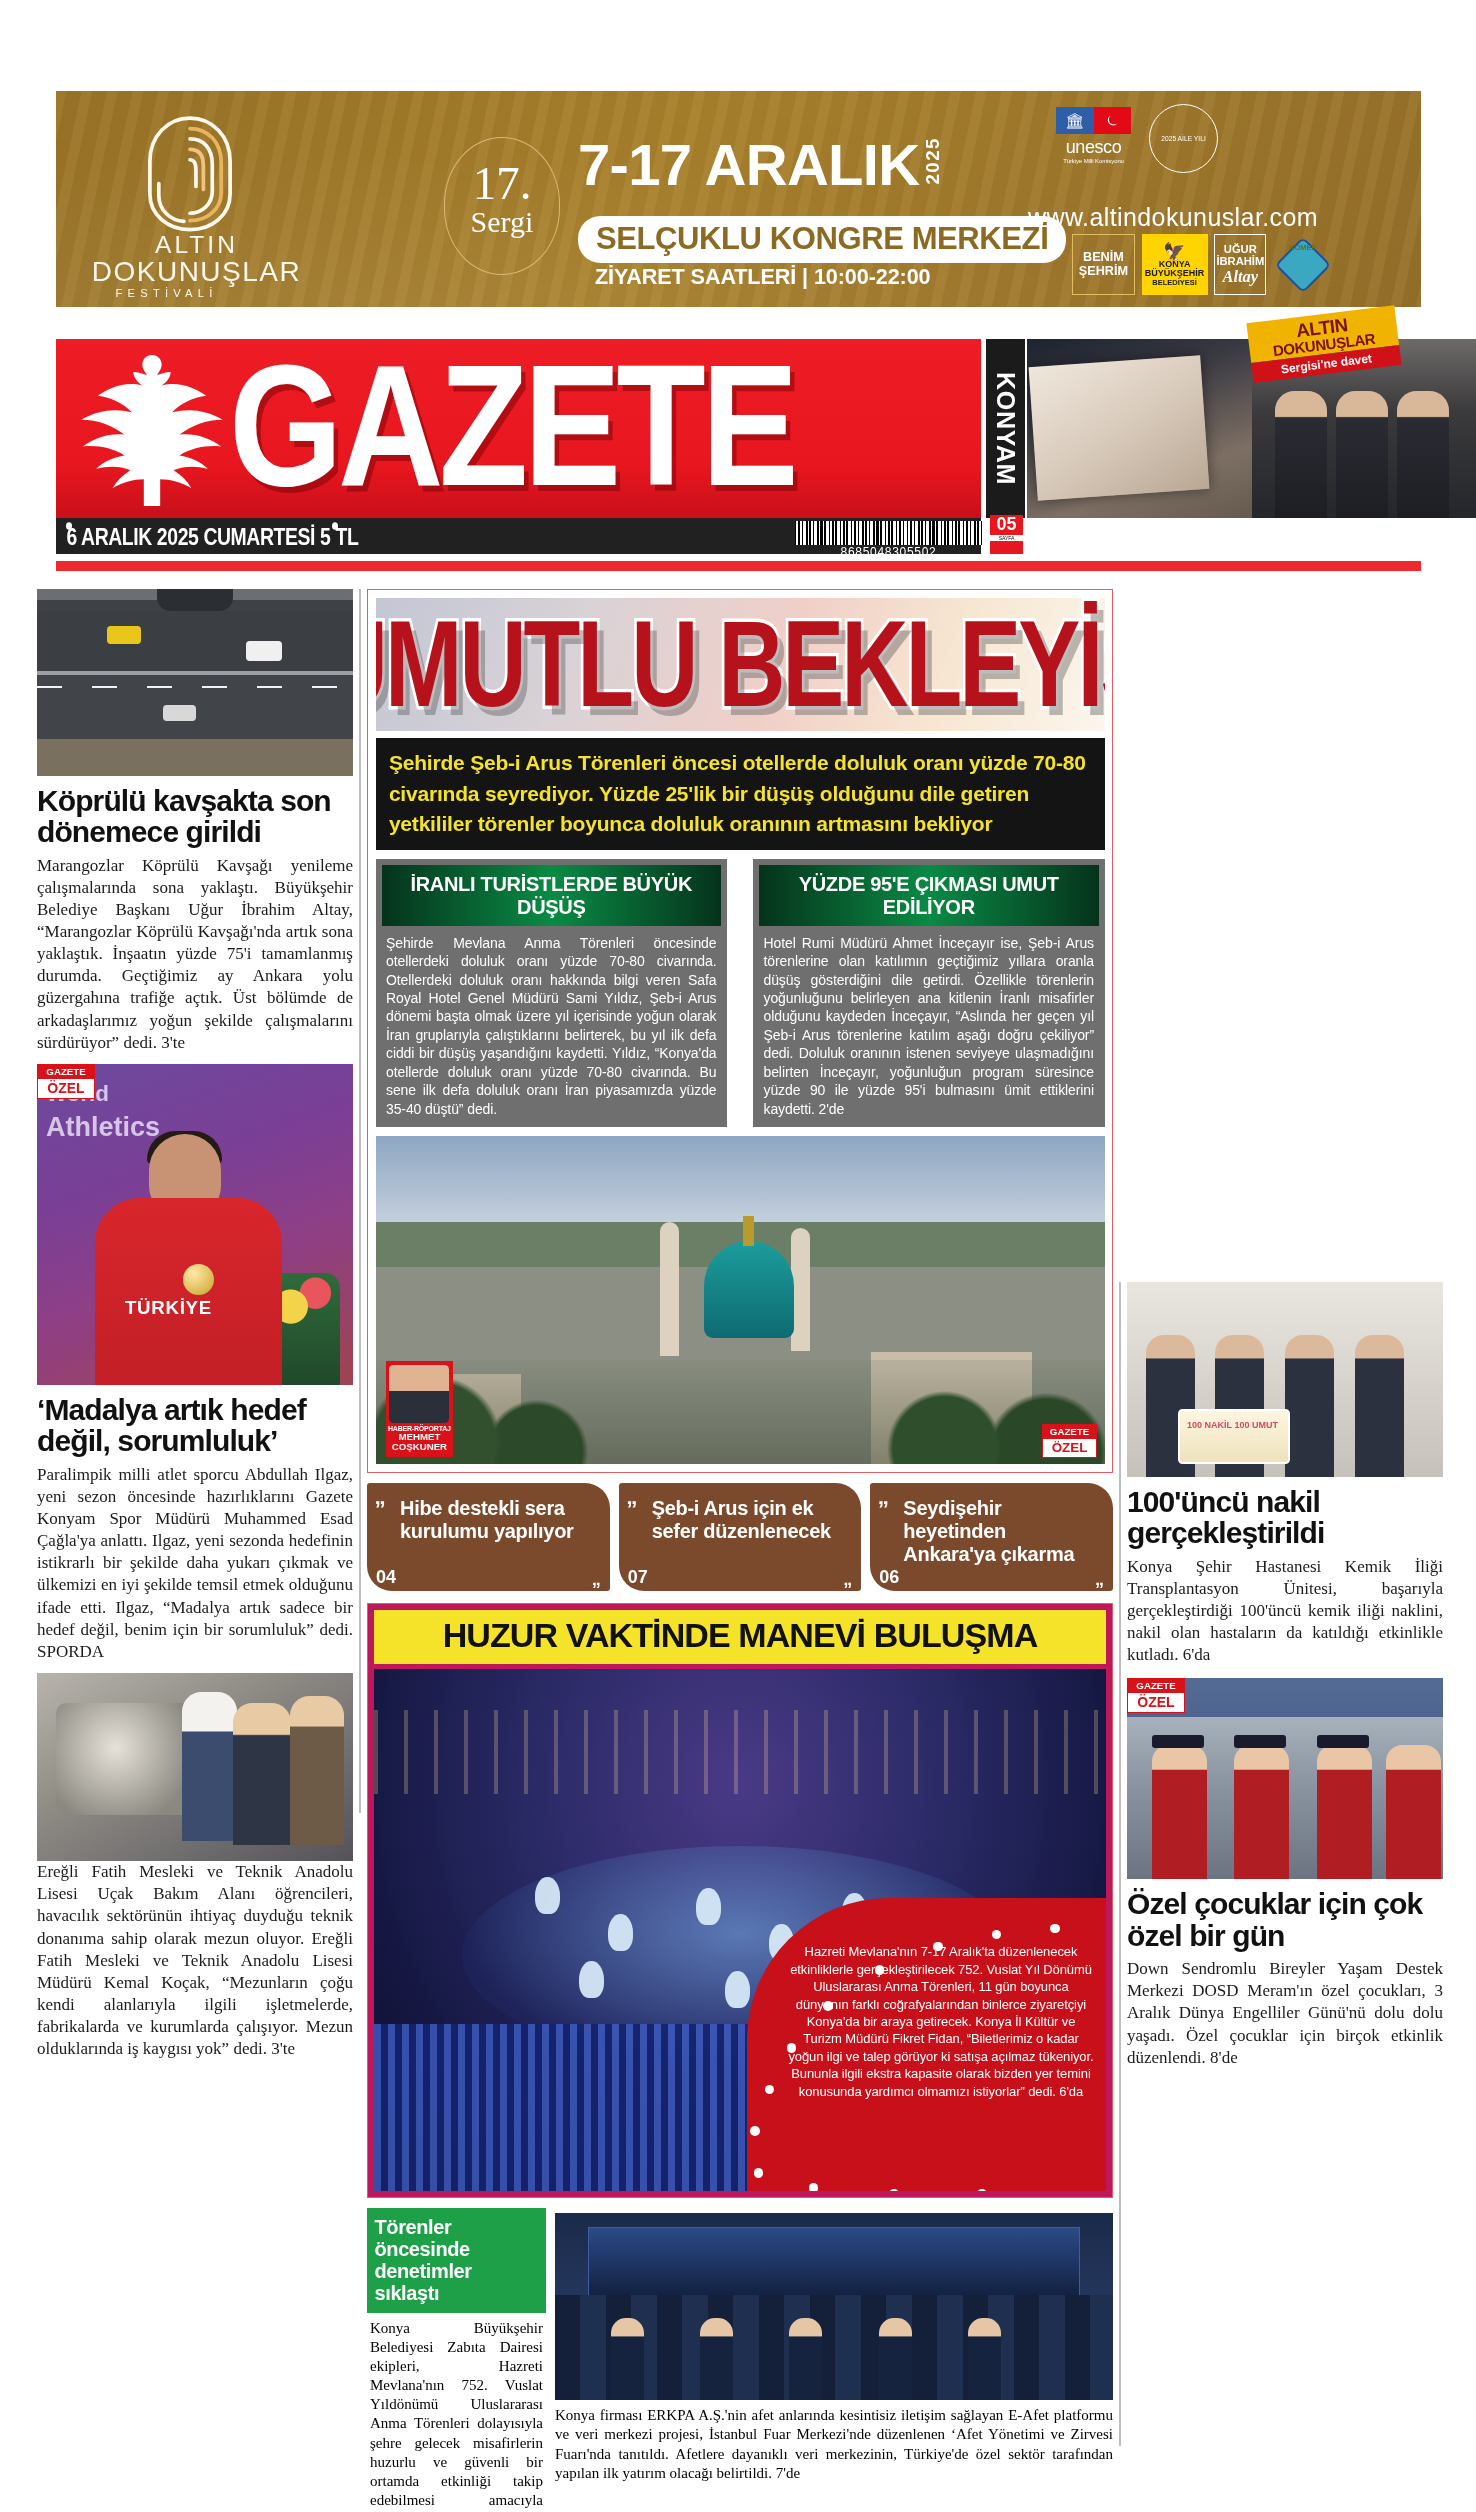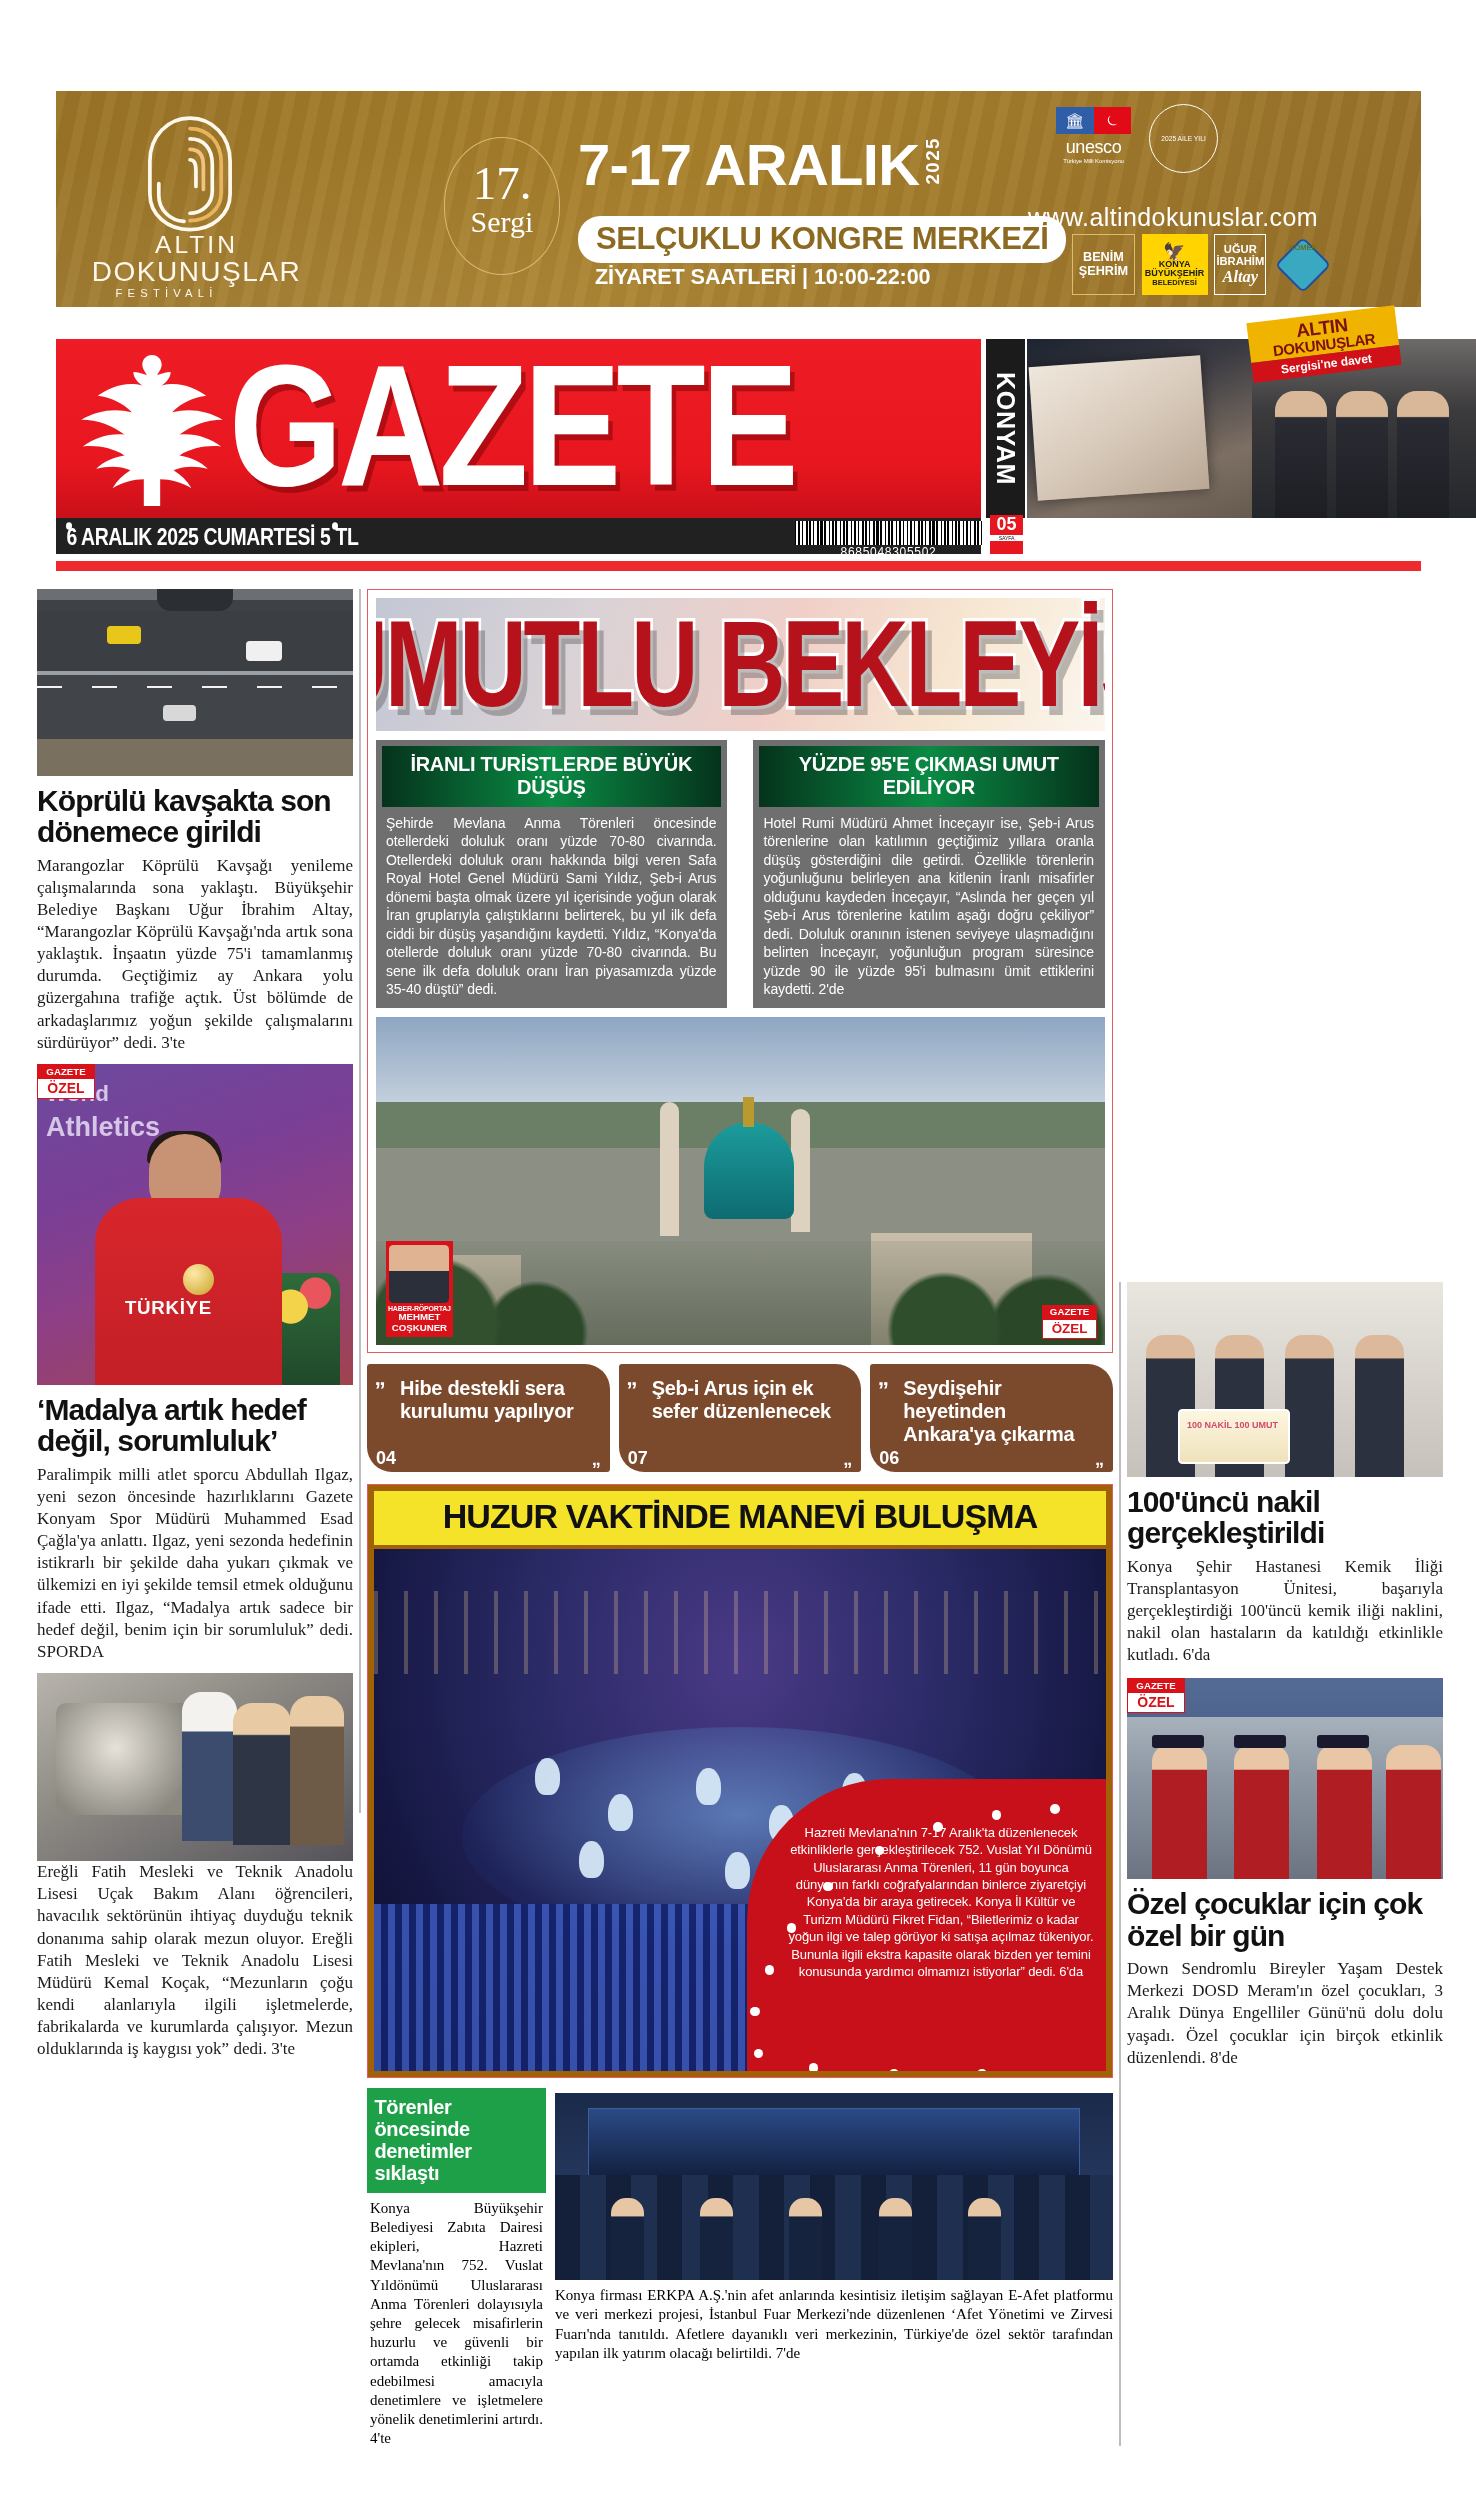--- a/index.html
+++ b/index.html
@@ -209,21 +209,21 @@
   .ozel-badge .b{ background:#fff; color:#d9121a; font-size:13.4px; font-weight:bold; text-align:center; padding:0.7px 0 2.2px; border:1.5px solid #d9121a;}
 
   .teasers{ display:flex; gap:9px; margin-top:10.4px;}
   .teaser{ flex:1; background:#7b4a2d; border-radius:3px 25px 3px 25px; position:relative;
       padding:13.4px 12px 25px 33px; min-height:79px;}
   .teaser .q{ position:absolute; left:7.5px; top:6px; color:#fff; font-size:22.4px; font-weight:bold; line-height:.7;}
   .teaser .t{ color:#fff; font-weight:bold; font-size:20px; line-height:1.16; letter-spacing:-0.3px;}
   .teaser .n{ position:absolute; left:9px; bottom:3px; color:#fff; font-weight:bold; font-size:18px;}
   .teaser .q2{ position:absolute; right:9px; bottom:6px; color:#fff; font-size:18px; font-weight:bold; line-height:.7;}
 
-  .mev-wrap{ margin-top:12px; border:1.5px solid #e25b63; padding:6px; background:#a16207;}
+  .mev-wrap{ margin-top:12px; border:1.5px solid #e25b63; padding:6px; background:#be185d;}
   .mev-head{ background:#f5e32a; color:#111; font-weight:bold; font-size:34px; text-align:center;
       padding:6px 0 9px; letter-spacing:-0.9px;}
   .mev-photo{ height:522px; position:relative; overflow:hidden; margin-top:4.5px;
       background:radial-gradient(ellipse at 50% 22%, #4a3a86 0%, #2a2a66 40%, #141640 75%, #0b0c26 100%);}
   .mev-photo .stage{ position:absolute; left:12%; top:34%; width:76%; height:42%;
       background:radial-gradient(ellipse at 50% 40%, rgba(120,180,235,.55), rgba(30,50,120,.2) 70%); border-radius:50%;}
   .mev-photo .whirl{ position:absolute; width:25px; height:37px; background:#d9ecf8; border-radius:50% 50% 40% 40%; opacity:.92;}
   .mev-photo .crowd{ position:absolute; left:0; bottom:0; width:100%; height:32%;
       background:repeating-linear-gradient(90deg, rgba(60,90,190,.85) 0 6.7px, rgba(20,35,110,.9) 6.7px 14px);}
   .mev-photo .lights{ position:absolute; left:0; top:8%; width:100%; height:16%;
@@ -446,20 +446,21 @@
     </div>
     <p class="art-body">Ereğli Fatih Mesleki ve Teknik Anadolu Lisesi Uçak Bakım Alanı öğrencileri, havacılık sektörünün ihtiyaç duyduğu teknik donanıma sahip olarak mezun oluyor. Ereğli Fatih Mesleki ve Teknik Anadolu Lisesi Müdürü Kemal Koçak, “Mezunların çoğu kendi alanlarıyla ilgili işletmelerde, fabrikalarda ve kurumlarda çalışıyor. Mezun olduklarında iş kaygısı yok” dedi. 3'te</p>
   </div>
 
   <div class="ccol">
 
     <div class="big-head-wrap">
       <div class="big-head">
         <div class="txt">UMUTLU BEKLEYİŞ</div>
       </div>
+      <div class="sub-black">Şehirde Şeb-i Arus Törenleri öncesi otellerde doluluk oranı yüzde 70-80 civarında seyrediyor. Yüzde 25'lik bir düşüş olduğunu dile getiren yetkililer törenler boyunca doluluk oranının artmasını bekliyor</div>
 
       <div class="two-sub">
         <div class="sub-card">
           <div class="hd">İRANLI TURİSTLERDE BÜYÜK DÜŞÜŞ</div>
           <div class="bd">Şehirde Mevlana Anma Törenleri öncesinde otellerdeki doluluk oranı yüzde 70-80 civarında. Otellerdeki doluluk oranı hakkında bilgi veren Safa Royal Hotel Genel Müdürü Sami Yıldız, Şeb-i Arus dönemi başta olmak üzere yıl içerisinde yoğun olarak İran gruplarıyla çalıştıklarını belirterek, bu yıl ilk defa ciddi bir düşüş yaşandığını kaydetti. Yıldız, “Konya'da otellerde doluluk oranı yüzde 70-80 civarında. Bu sene ilk defa doluluk oranı İran piyasamızda yüzde 35-40 düştü” dedi.</div>
         </div>
         <div class="sub-card">
           <div class="hd">YÜZDE 95'E ÇIKMASI UMUT EDİLİYOR</div>
           <div class="bd">Hotel Rumi Müdürü Ahmet İnceçayır ise, Şeb-i Arus törenlerine olan katılımın geçtiğimiz yıllara oranla düşüş gösterdiğini dile getirdi. Özellikle törenlerin yoğunluğunu belirleyen ana kitlenin İranlı misafirler olduğunu kaydeden İnceçayır, “Aslında her geçen yıl Şeb-i Arus törenlerine katılım aşağı doğru çekiliyor” dedi. Doluluk oranının istenen seviyeye ulaşmadığını belirten İnceçayır, yoğunluğun program süresince yüzde 90 ile yüzde 95'i bulmasını ümit ettiklerini kaydetti. 2'de</div>
         </div>

